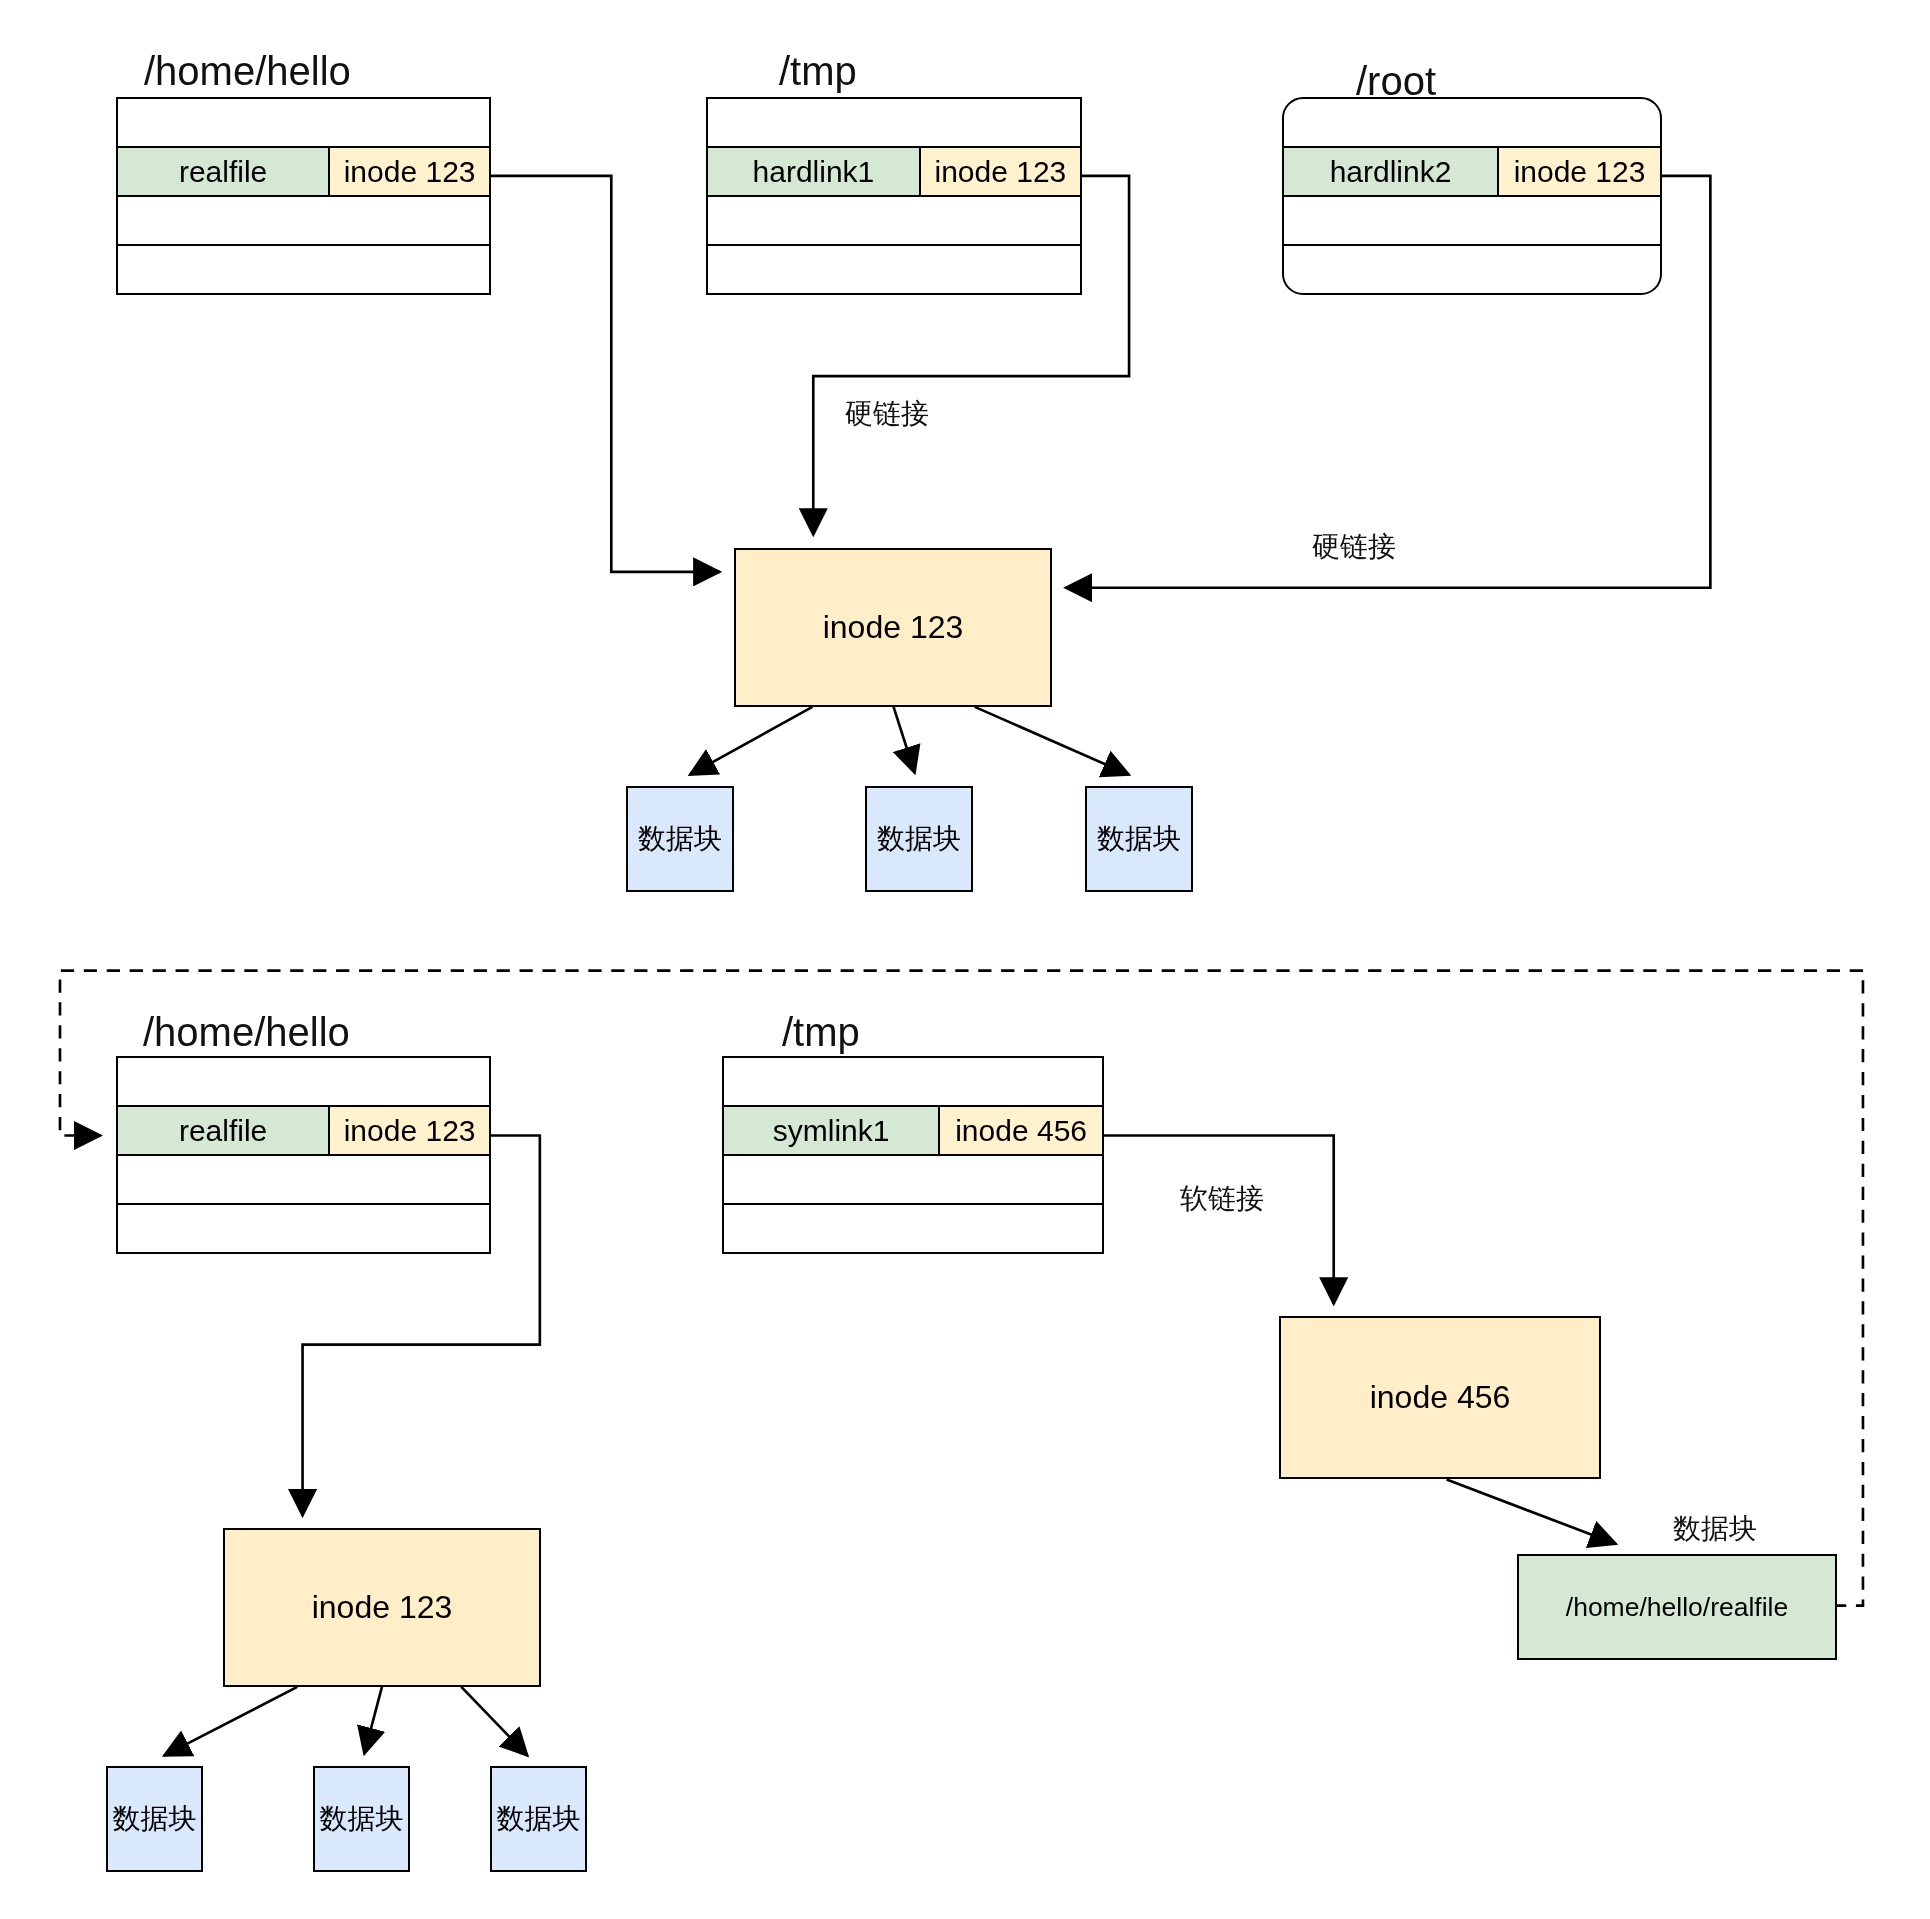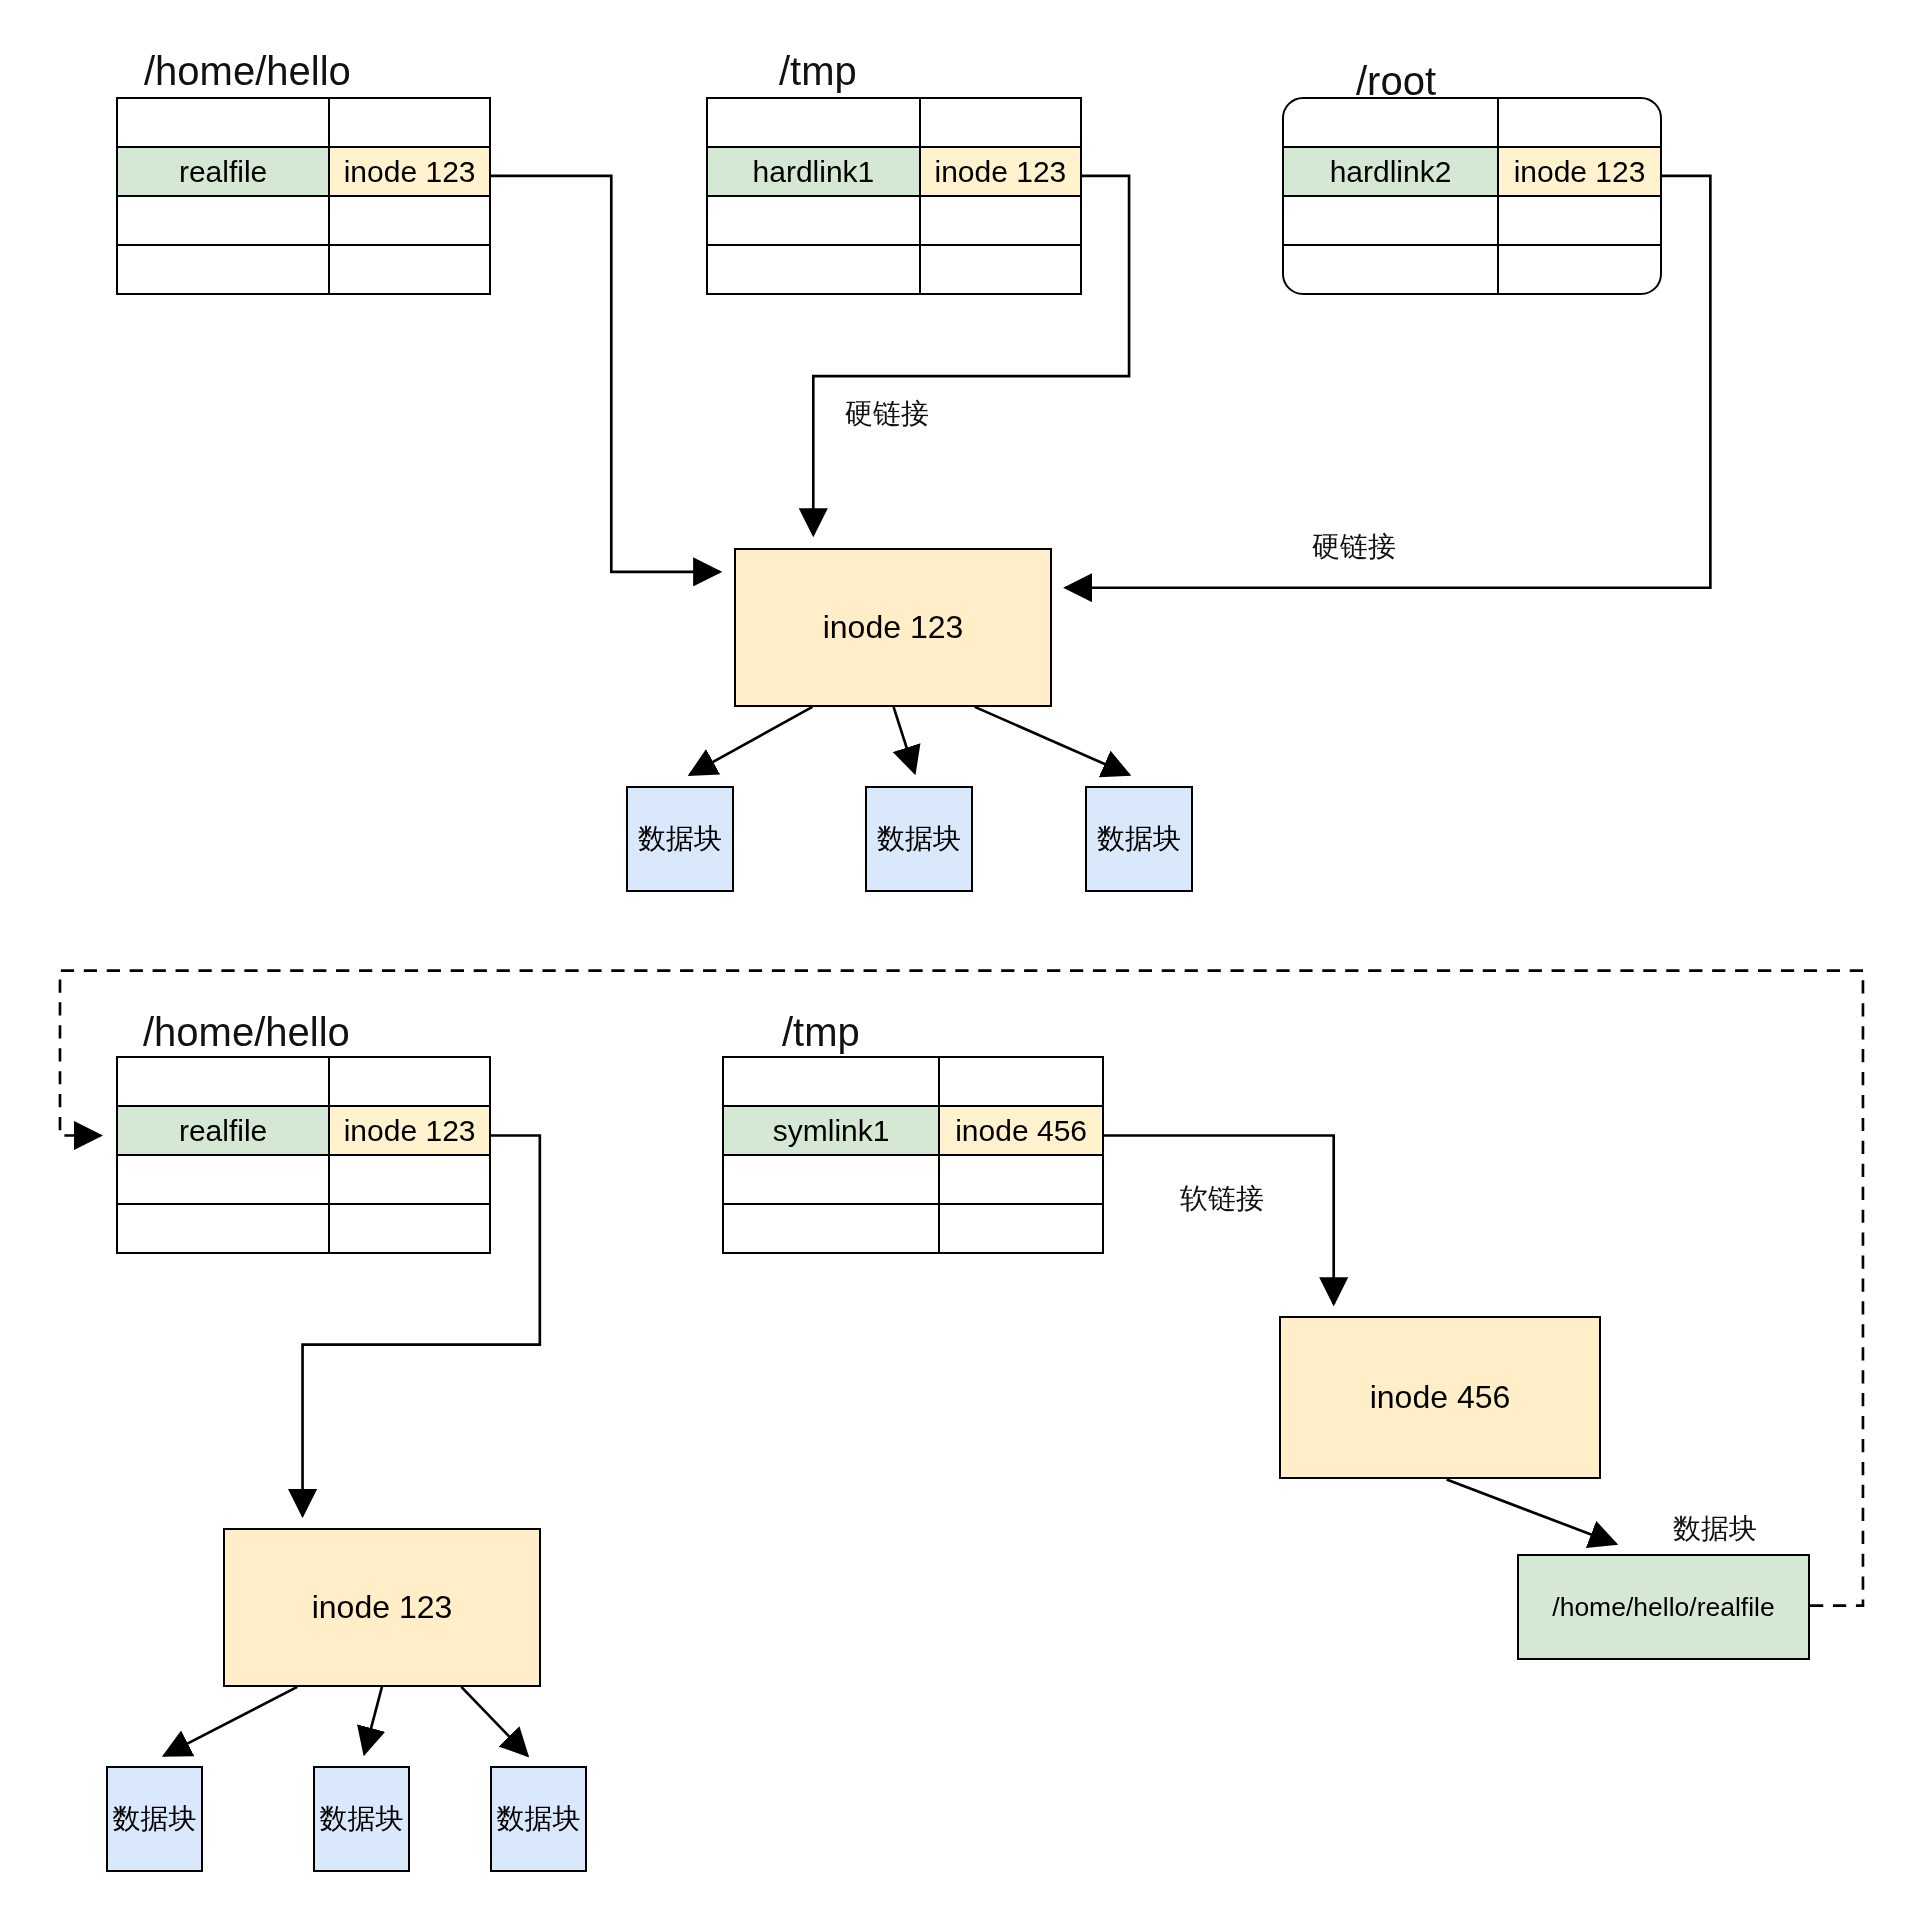--- a/index.html
+++ b/index.html
@@ -10,21 +10,21 @@
   svg.wires { position:absolute; left:0; top:0; }
   .title {
     position:absolute; font-size:40px; color:#111; white-space:nowrap;
   }
   .lbl {
     position:absolute; font-size:28px; color:#111; white-space:nowrap;
   }
   .dtable {
     position:absolute; border:2.6px solid #000; background:#fff; box-sizing:content-box;
   }
-  .drow { display:flex; height:47px; }
+  .drow { display:flex; height:47px;align-items:center; }
   .drow + .drow { border-top:2.6px solid #000; }
   .dcell {
     box-sizing:border-box; line-height:47px; text-align:center;
     font-size:30px; overflow:hidden; white-space:nowrap;
   }
   .dcell.name { width:57.2%; border-right:2.6px solid #000; }
   .dcell.inode { flex:1; }
   .green  { background:#d5e8d4; }
   .yellow { background:#fff2cc; }
   .bigbox {
@@ -182,20 +182,20 @@
   </div>
 
   <div class="lbl" style="left:1180px; top:1180px;">软链接</div>
 
   <div class="bigbox" style="left:223px; top:1528px; width:318px; height:159px;">inode 123</div>
 
   <div class="bigbox" style="left:1279px; top:1316px; width:322px; height:163px;">inode 456</div>
 
   <div class="lbl" style="left:1673px; top:1510px;">数据块</div>
 
-  <div class="pathbox" style="left:1517px; top:1554px; width:293px; height:106px;">/home/hello/realfile</div>
+  <div class="pathbox" style="left:1517px; top:1554px; width:320px; height:106px;">/home/hello/realfile</div>
 
   <div class="block" style="left:106px; top:1766px; width:97px; height:106px;">数据块</div>
   <div class="block" style="left:313px; top:1766px; width:97px; height:106px;">数据块</div>
   <div class="block" style="left:490px; top:1766px; width:97px; height:106px;">数据块</div>
 
 </div>
 
 
 </body></html>

